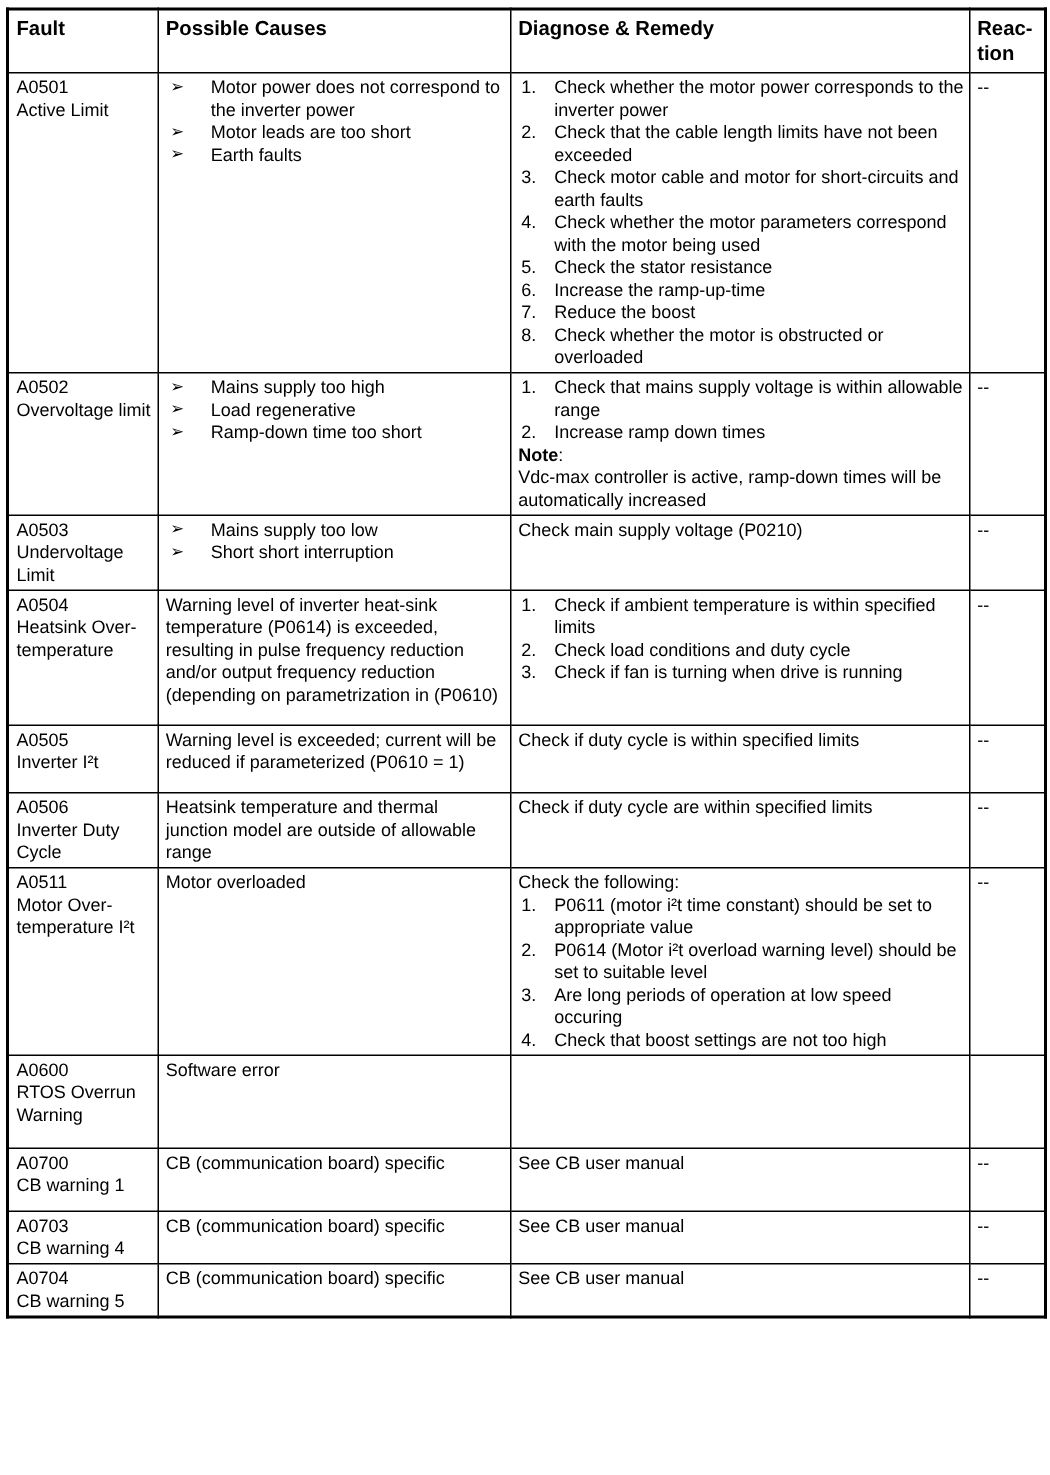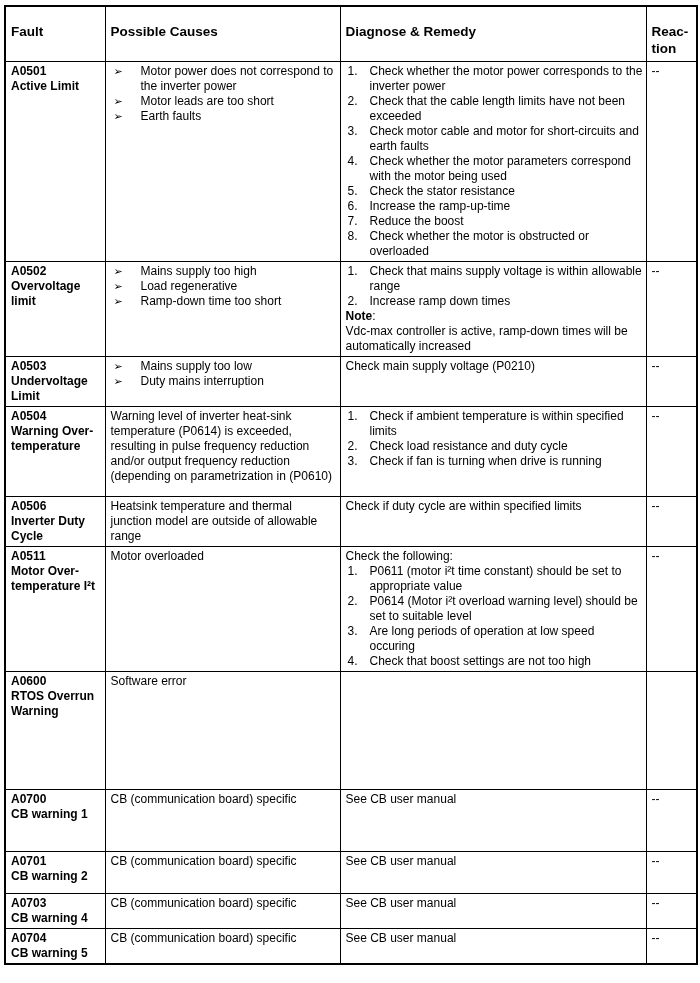--- a/index.html
+++ b/index.html
@@ -34,23 +34,23 @@
     font-size: 12px;
     line-height: 15px;
     overflow: hidden;
   }
   th {
     text-align: left;
     font-weight: bold;
     font-size: 13.5px;
     line-height: 17px;
     height: 36px;
-    padding-top: 16px;
-  }
-  td.c-fault div { font-weight: bold; }
+    padding-top: 3px;
+  }
+  td.c-fault div { font-weight: normal; }
   
   .iline { display: flex; align-items: flex-start; }
   .iline .mark { flex: 0 0 30px; padding-left: 3px; box-sizing: border-box; font-size: 11px; }
   .iline .num  { flex: 0 0 24px; padding-left: 2px; box-sizing: border-box; }
   .iline .txt  { flex: 1 1 auto; }
   .bold { font-weight: bold; }
   
   tbody tr:nth-child(1) { height: 192px; }
   tbody tr:nth-child(2) { height: 91px; padding-left: 12px; }
   tbody tr:nth-child(3) { height: 46px; margin-left: 12px; }
@@ -175,54 +175,67 @@
             <div>A0503</div>
             <div>Undervoltage Limit</div>
           </td>
           <td>
             <div class="iline">
               <span class="mark">➢</span>
               <span class="txt">Mains supply too low</span>
             </div>
             <div class="iline">
               <span class="mark">➢</span>
-              <span class="txt">Duty mains interruption</span>
+              <span class="txt">Short short interruption</span>
             </div>
           </td>
           <td>
             <div>Check main supply voltage (P0210)</div>
           </td>
           <td><span>--</span></td>
         </tr>
         <tr>
           <td class="c-fault">
             <div>A0504</div>
-            <div>Warning Over-temperature</div>
+            <div>Heatsink Over-temperature</div>
           </td>
           <td>
             <div>Warning level of inverter heat-sink temperature (P0614) is exceeded, resulting in pulse frequency reduction and/or output frequency reduction (depending on parametrization in (P0610)</div>
           </td>
           <td>
             <div class="iline">
               <span class="num">1.</span>
               <span class="txt">Check if ambient temperature is within specified limits</span>
             </div>
             <div class="iline">
               <span class="num">2.</span>
-              <span class="txt">Check load resistance and duty cycle</span>
+              <span class="txt">Check load conditions and duty cycle</span>
             </div>
             <div class="iline">
               <span class="num">3.</span>
               <span class="txt">Check if fan is turning when drive is running</span>
             </div>
           </td>
           <td><span>--</span></td>
         </tr>
         <tr>
           <td class="c-fault">
+            <div>A0505</div>
+            <div>Inverter I²t</div>
+          </td>
+          <td>
+            <div>Warning level is exceeded; current will be reduced if parameterized (P0610 = 1)</div>
+          </td>
+          <td>
+            <div>Check if duty cycle is within specified limits</div>
+          </td>
+          <td><span>--</span></td>
+        </tr>
+        <tr>
+          <td class="c-fault">
             <div>A0506</div>
             <div>Inverter Duty Cycle</div>
           </td>
           <td>
             <div>Heatsink temperature and thermal junction model are outside of allowable range</div>
           </td>
           <td>
             <div>Check if duty cycle are within specified limits</div>
           </td>
           <td><span>--</span></td>
@@ -264,33 +277,20 @@
           <td>
             <div>Software error</div>
           </td>
           <td></td>
           <td><span></span></td>
         </tr>
         <tr>
           <td class="c-fault">
             <div>A0700</div>
             <div>CB warning 1</div>
-          </td>
-          <td>
-            <div>CB (communication board) specific</div>
-          </td>
-          <td>
-            <div>See CB user manual</div>
-          </td>
-          <td><span>--</span></td>
-        </tr>
-        <tr>
-          <td class="c-fault">
-            <div>A0701</div>
-            <div>CB warning 2</div>
           </td>
           <td>
             <div>CB (communication board) specific</div>
           </td>
           <td>
             <div>See CB user manual</div>
           </td>
           <td><span>--</span></td>
         </tr>
         <tr>

